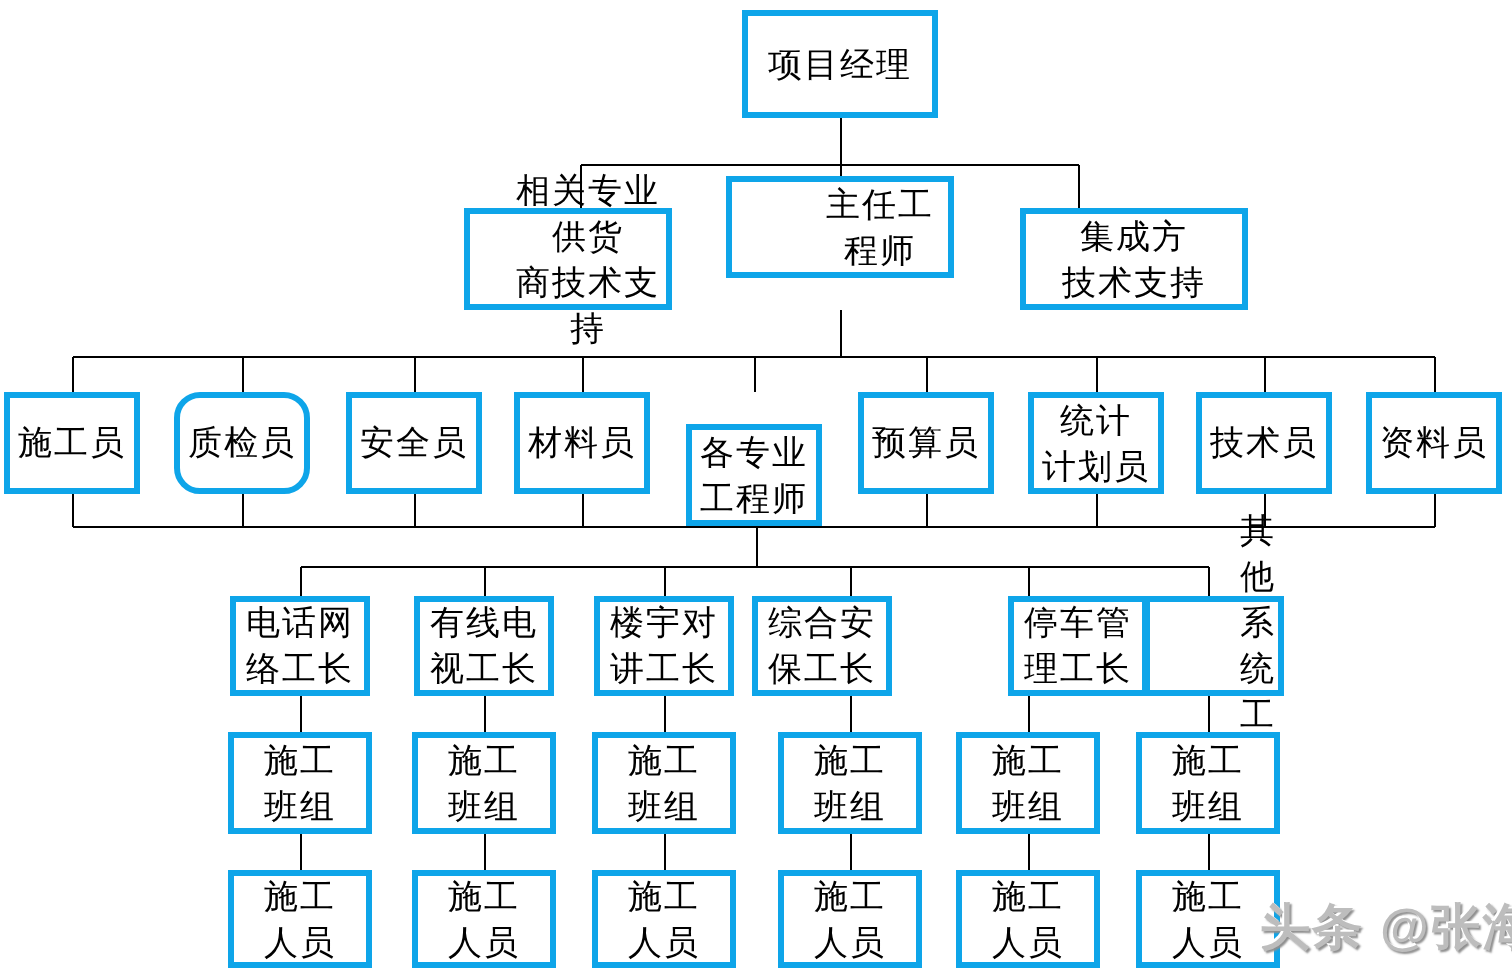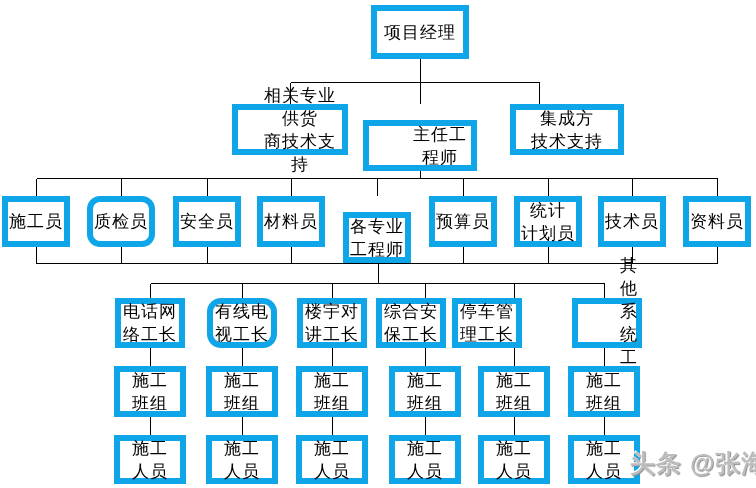--- a/index.html
+++ b/index.html
@@ -12,47 +12,47 @@
     font-family: "Liberation Serif", serif;
   }
   .lines {
     position: absolute;
     left: 0; top: 0;
     pointer-events: none;
   }
   .node {
     position: absolute;
     box-sizing: border-box;
-    border: 6px solid #0ea5e9;
+    border: 3px solid #0ea5e9;
     background: #fff;
     display: flex;
     align-items: center;
     justify-content: center;
     text-align: center;
     font-size: 17px;
     line-height: 23px;
     letter-spacing: 1px;
     color: #000;
     white-space: pre-line;
   }
   
   .n-l1 { left: 371px; top: 5px;  width: 98px;  height: 54px; }
   
-  .n-2a { left: 232px; top: 104px; width: 116px; height: 51px; padding-left: 20px; }
-  .n-2b { left: 363px; top: 120px; width: 114px; height: 51px; padding-left: 40px; }
+  .n-2a { left: 232px; top: 104px; width: 104px; height: 51px; padding-left: 20px; }
+  .n-2b { left: 363px; top: 88px; width: 114px; height: 51px; padding-left: 40px; }
   .n-2c { left: 492px; top: 104px; width: 114px;  height: 51px; margin-left: 18px; }
   
   .row3 { top: 196px; width: 68px; height: 51px; }
   .c3-0 { left: 2px; }   .c3-1 { left: 87px; border-radius: 13px; }  .c3-2 { left: 173px; }
   .c3-3 { left: 257px; text-align: right; } .c3-4 { left: 343px; margin-top: 16px; } .c3-5 { left: 429px; }
   .c3-6 { left: 514px; } .c3-7 { left: 598px; } .c3-8 { left: 683px; }
   
   .row4 { top: 298px; width: 70px; height: 50px; }
-  .c4-0 { left: 115px; } .c4-1 { left: 207px; border-radius: 14px; } .c4-2 { left: 297px; }
-  .c4-3 { left: 376px; } .c4-4 { left: 452px; } .c4-5 { left: 572px; padding-left: 44px; }
+  .c4-0 { left: 115px; } .c4-1 { left: 207px; } .c4-2 { left: 297px; }
+  .c4-3 { left: 376px; } .c4-4 { left: 504px; } .c4-5 { left: 572px; padding-left: 44px; }
   
   .row5 { top: 366px; width: 72px; height: 51px; }
   .row6 { top: 435px; width: 72px; height: 49px; }
   .c56-0 { left: 114px; } .c56-1 { left: 206px; } .c56-2 { left: 296px; }
   .c56-3 { left: 389px; } .c56-4 { left: 478px; } .c56-5 { left: 568px; }
   .watermark {
     position: absolute;
     left: 630px; top: 447px;
     font-family: "Liberation Sans", sans-serif;
     font-size: 25px;

